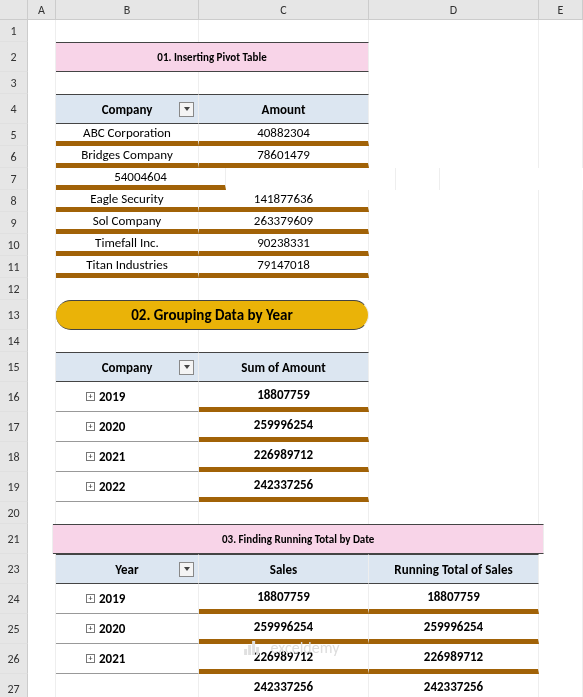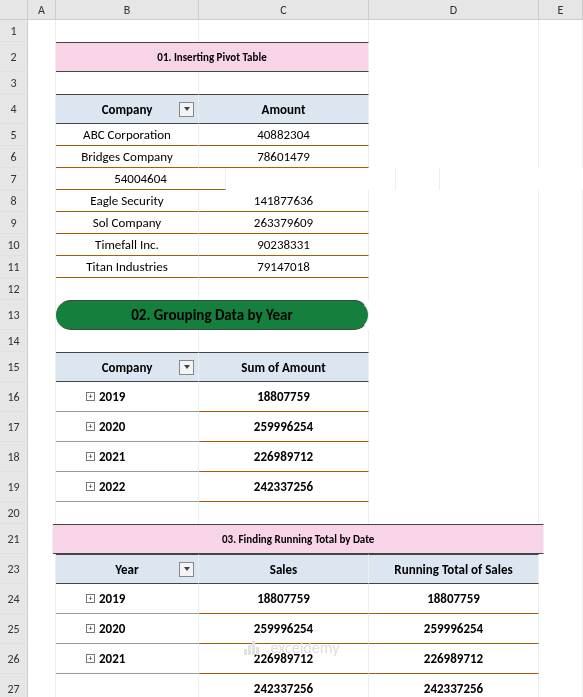--- a/index.html
+++ b/index.html
@@ -60,39 +60,39 @@
   .title-pink {
     background: #f8d4e8;
     border-top: 1.5px solid #444;
     border-bottom: 1.5px solid #444;
     font-weight: bold;
     font-size: 11px;
     justify-content: center;
     text-align: center;
   }
   .title-green {
-    background: #15803d;
+    background: #eab308;
     border-top: 1.5px solid #444;
     border-bottom: 1.5px solid #444;
     font-weight: bold;
     font-size: 15px;
     justify-content: center;
     text-align: center;
     border-radius: 15px;
   }
   .header-blue {
     background: #dce6f1;
     border-top: 1.5px solid #444;
     border-bottom: 1.5px solid #444;
     font-weight: bold;
     justify-content: center;
     position: relative;
   }
   .data-cell {
-    border-bottom: 1px solid #a16207;
+    border-bottom: 5px solid #a16207;
     justify-content: center;
   }
   .dropdown-btn {
     width: 15px;
     height: 15px;
     border: 1px solid #888;
     background: #f4f4f4;
     position: absolute;
     right: 4px;
     display: flex;

